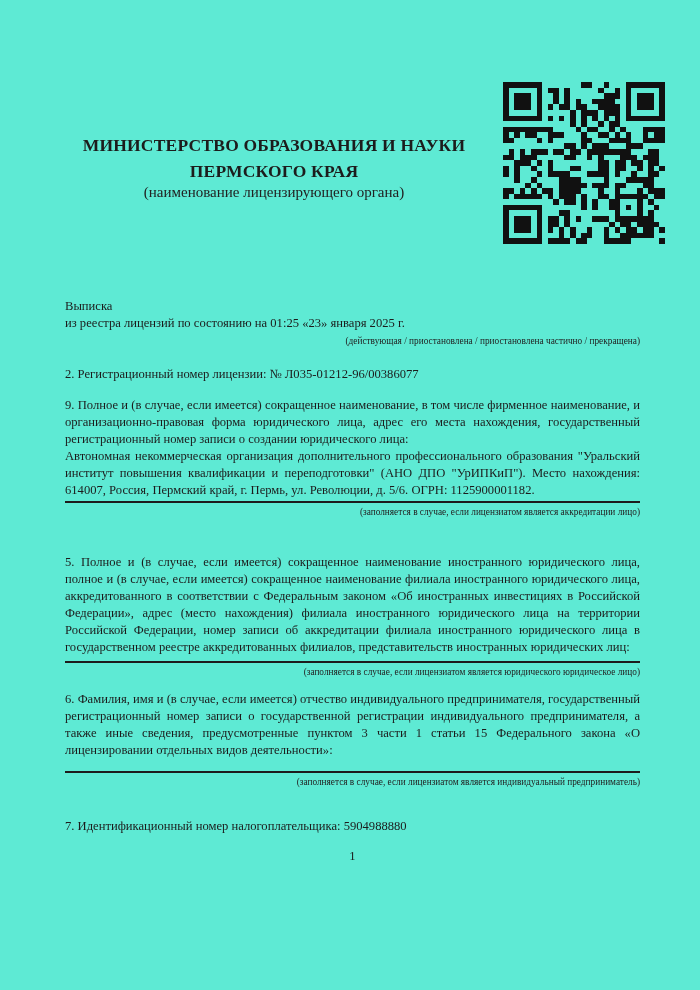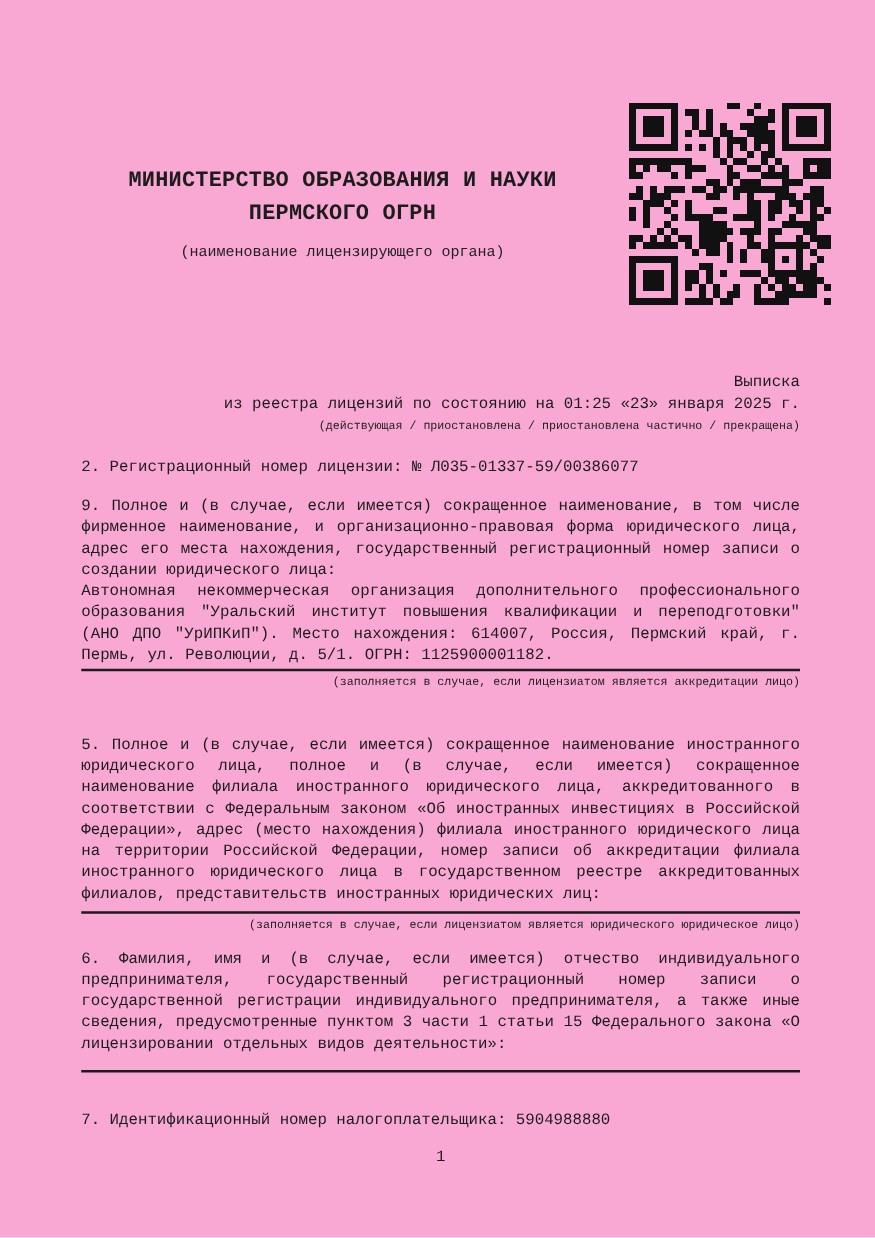--- a/index.html
+++ b/index.html
@@ -1,34 +1,34 @@
 <!DOCTYPE html>
 <html lang="ru"><head>
 <meta charset="utf-8">
 <style>
   html,body { margin:0; padding:0; background:#ffffff; }
   .page {
     position:relative;
     width:700px; height:990px;
-    background:#f9a8d4;
+    background:#5eead4;
     color:#1c1c1c;
-    font-family:Liberation Mono, monospace;
+    font-family:Liberation Serif, serif;
     overflow:hidden;
     box-sizing:border-box;
   }
   
   .header-row { display:flex; align-items:flex-start; padding:82px 35px 0 58px; }
   .ministry-block { width:432px; text-align:center; padding-top:50px; }
   .ministry-name { font-weight:bold; font-size:17.5px; line-height:26px; letter-spacing:.2px; }
-  .ministry-caption { font-size:12px; margin-top:11px; color:#222; }
+  .ministry-caption { font-size:15px; margin-top:0; color:#222; }
   .qr-box { margin-left:auto; width:162px; height:162px; }
   .qr-box svg { display:block; width:162px; height:162px; shape-rendering:crispEdges; }
   
   .main { padding:0 60px 0 65px; font-size:12.6px; line-height:17px; }
-  .doc-title { text-align:right; margin-top:54px; }
+  .doc-title { text-align:left; margin-top:54px; }
   .doc-title .t2 { margin-top:0; }
   .field { margin-top:14px; text-align:justify; }
   .field p { margin:0; }
   .f1 { margin-top:36px; text-align:left; }
   .f2 { margin-top:19px; text-align:left; }
   .f3 { text-align:left; }
   .f5 { margin-top:36px; }
   .f7 { margin-top:30px; text-align:left; }
   .small-caption { font-size:9.3px; line-height:12px; text-align:right; margin-top:3px; color:#222; }
   .rule { border-bottom:2px solid #1c1c1c; height:0; }
@@ -39,21 +39,21 @@
   .page-number { text-align:center; margin-top:13px; font-size:12.6px; }
 </style>
 </head>
 <body>
 
 <div class="page">
 
   <div class="header-row">
     <div class="ministry-block">
       <div class="ministry-name">МИНИСТЕРСТВО ОБРАЗОВАНИЯ И НАУКИ</div>
-      <div class="ministry-name">ПЕРМСКОГО ОГРН</div>
+      <div class="ministry-name">ПЕРМСКОГО КРАЯ</div>
       <div class="ministry-caption">(наименование лицензирующего органа)</div>
     </div>
     <div class="qr-box">
       <svg id="qr-svg" viewBox="0 0 29 29" xmlns="http://www.w3.org/2000/svg" aria-hidden="true">
           <g fill="#111">
             <rect x="0" y="0" width="1" height="1"></rect>
             <rect x="1" y="0" width="1" height="1"></rect>
             <rect x="2" y="0" width="1" height="1"></rect>
             <rect x="3" y="0" width="1" height="1"></rect>
             <rect x="4" y="0" width="1" height="1"></rect>
@@ -480,41 +480,42 @@
   <div class="main">
 
     <div class="doc-title">
       <div class="t1">Выписка</div>
       <div class="t2">из реестра лицензий по состоянию на 01:25 «23» января 2025 г.</div>
     </div>
 
     <div class="small-caption">(действующая / приостановлена / приостановлена частично / прекращена)</div>
 
     <div class="field f2">
-      <p>2. Регистрационный номер лицензии: № Л035-01337-59/00386077</p>
+      <p>2. Регистрационный номер лицензии: № Л035-01212-96/00386077</p>
     </div>
 
 
     <div class="field f4">
       <p>9. Полное и (в случае, если имеется) сокращенное наименование, в том числе фирменное наименование, и организационно-правовая форма юридического лица, адрес его места нахождения, государственный регистрационный номер записи о создании юридического лица:</p>
-      <p>Автономная некоммерческая организация дополнительного профессионального образования "Уральский институт повышения квалификации и переподготовки" (АНО ДПО "УрИПКиП"). Место нахождения: 614007, Россия, Пермский край, г. Пермь, ул. Революции, д. 5/1. ОГРН: 1125900001182.</p>
+      <p>Автономная некоммерческая организация дополнительного профессионального образования "Уральский институт повышения квалификации и переподготовки" (АНО ДПО "УрИПКиП"). Место нахождения: 614007, Россия, Пермский край, г. Пермь, ул. Революции, д. 5/6. ОГРН: 1125900001182.</p>
     </div>
     <div class="rule rule-tight"></div>
     <div class="small-caption">(заполняется в случае, если лицензиатом является аккредитации лицо)</div>
 
     <div class="field f5">
       <p>5. Полное и (в случае, если имеется) сокращенное наименование иностранного юридического лица, полное и (в случае, если имеется) сокращенное наименование филиала иностранного юридического лица, аккредитованного в соответствии с Федеральным законом «Об иностранных инвестициях в Российской Федерации», адрес (место нахождения) филиала иностранного юридического лица на территории Российской Федерации, номер записи об аккредитации филиала иностранного юридического лица в государственном реестре аккредитованных филиалов, представительств иностранных юридических лиц:</p>
     </div>
     <div class="rule rule-blank5"></div>
     <div class="small-caption">(заполняется в случае, если лицензиатом является юридического юридическое лицо)</div>
 
     <div class="field f6">
       <p>6. Фамилия, имя и (в случае, если имеется) отчество индивидуального предпринимателя, государственный регистрационный номер записи о государственной регистрации индивидуального предпринимателя, а также иные сведения, предусмотренные пунктом 3 части 1 статьи 15 Федерального закона «О лицензировании отдельных видов деятельности»:</p>
     </div>
     <div class="rule rule-blank6"></div>
+    <div class="small-caption">(заполняется в случае, если лицензиатом является индивидуальный предприниматель)</div>
 
     <div class="field f7">
       <p>7. Идентификационный номер налогоплательщика: 5904988880</p>
     </div>
 
     <div class="page-number">1</div>
 
   </div>
 </div>
 

